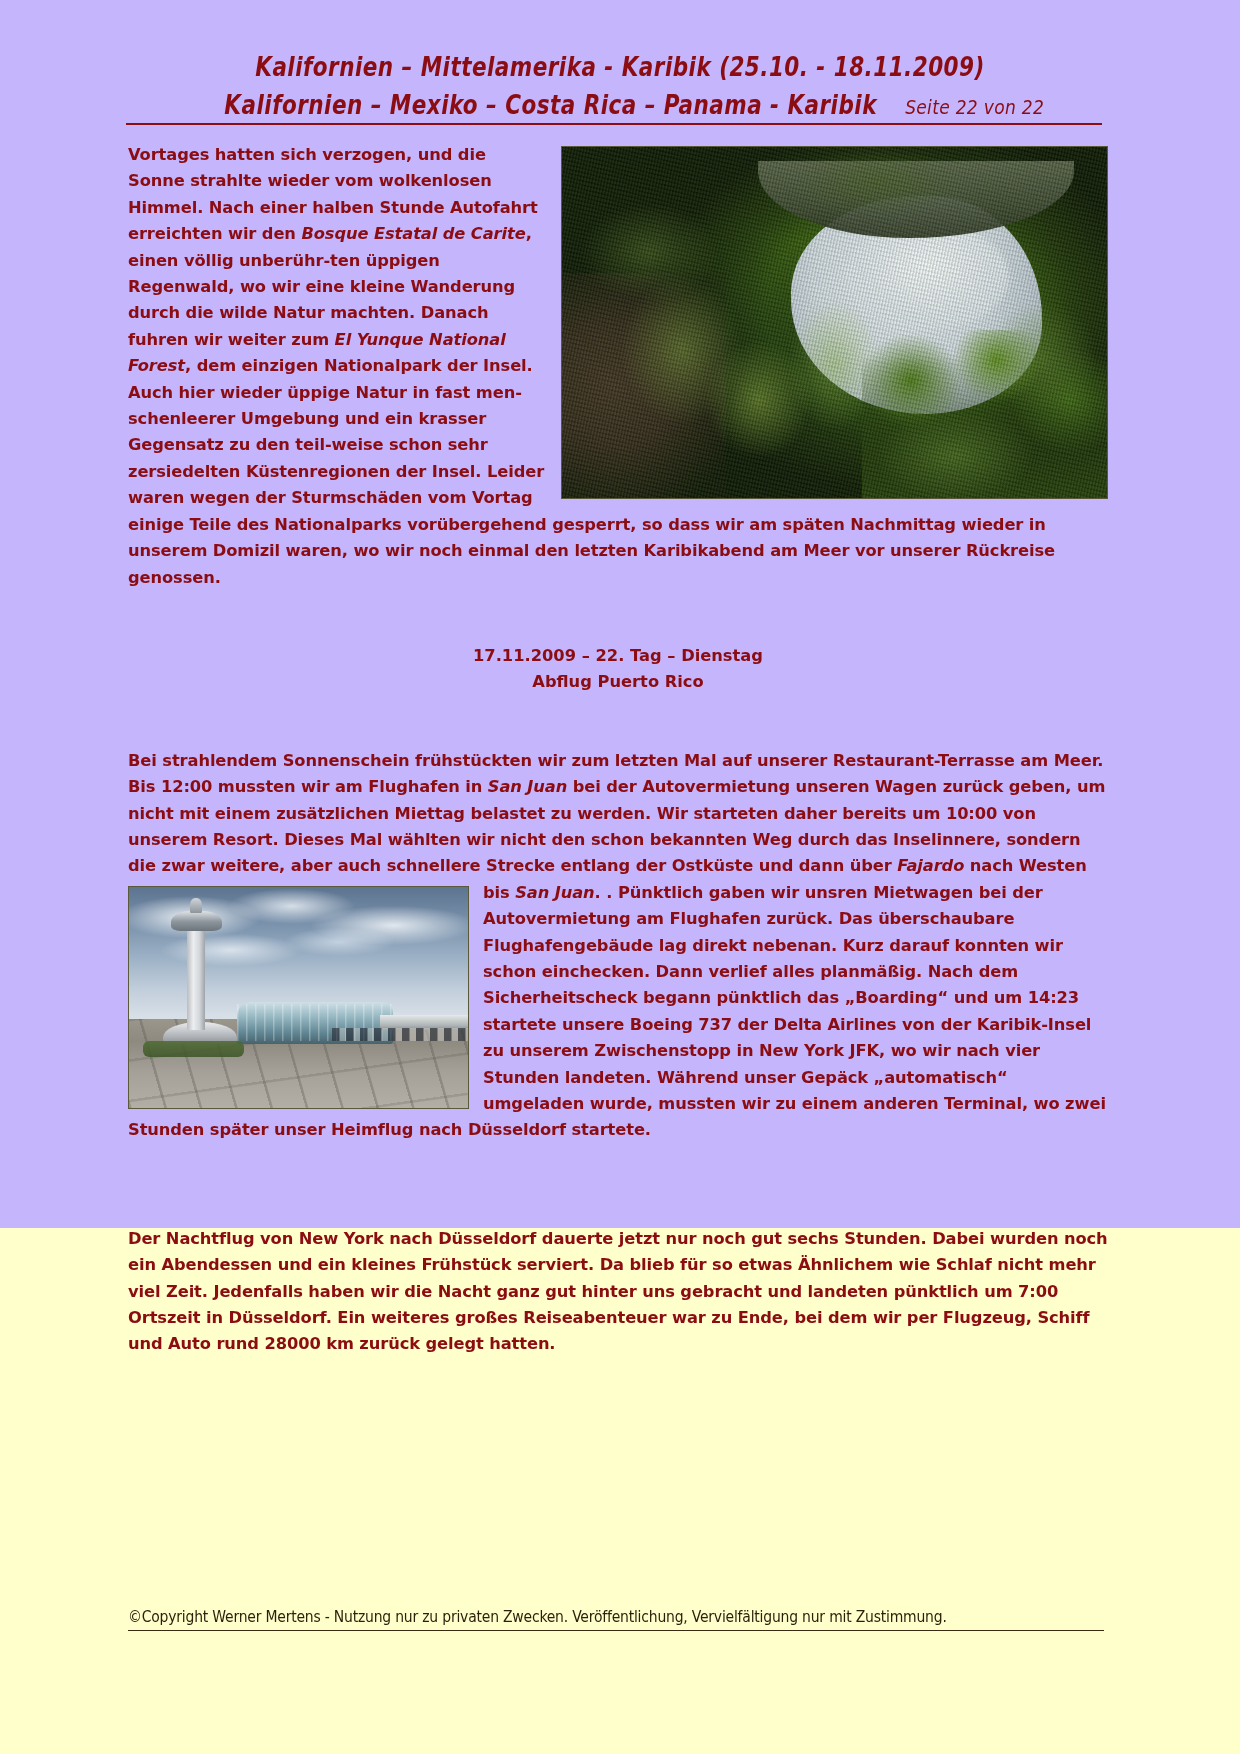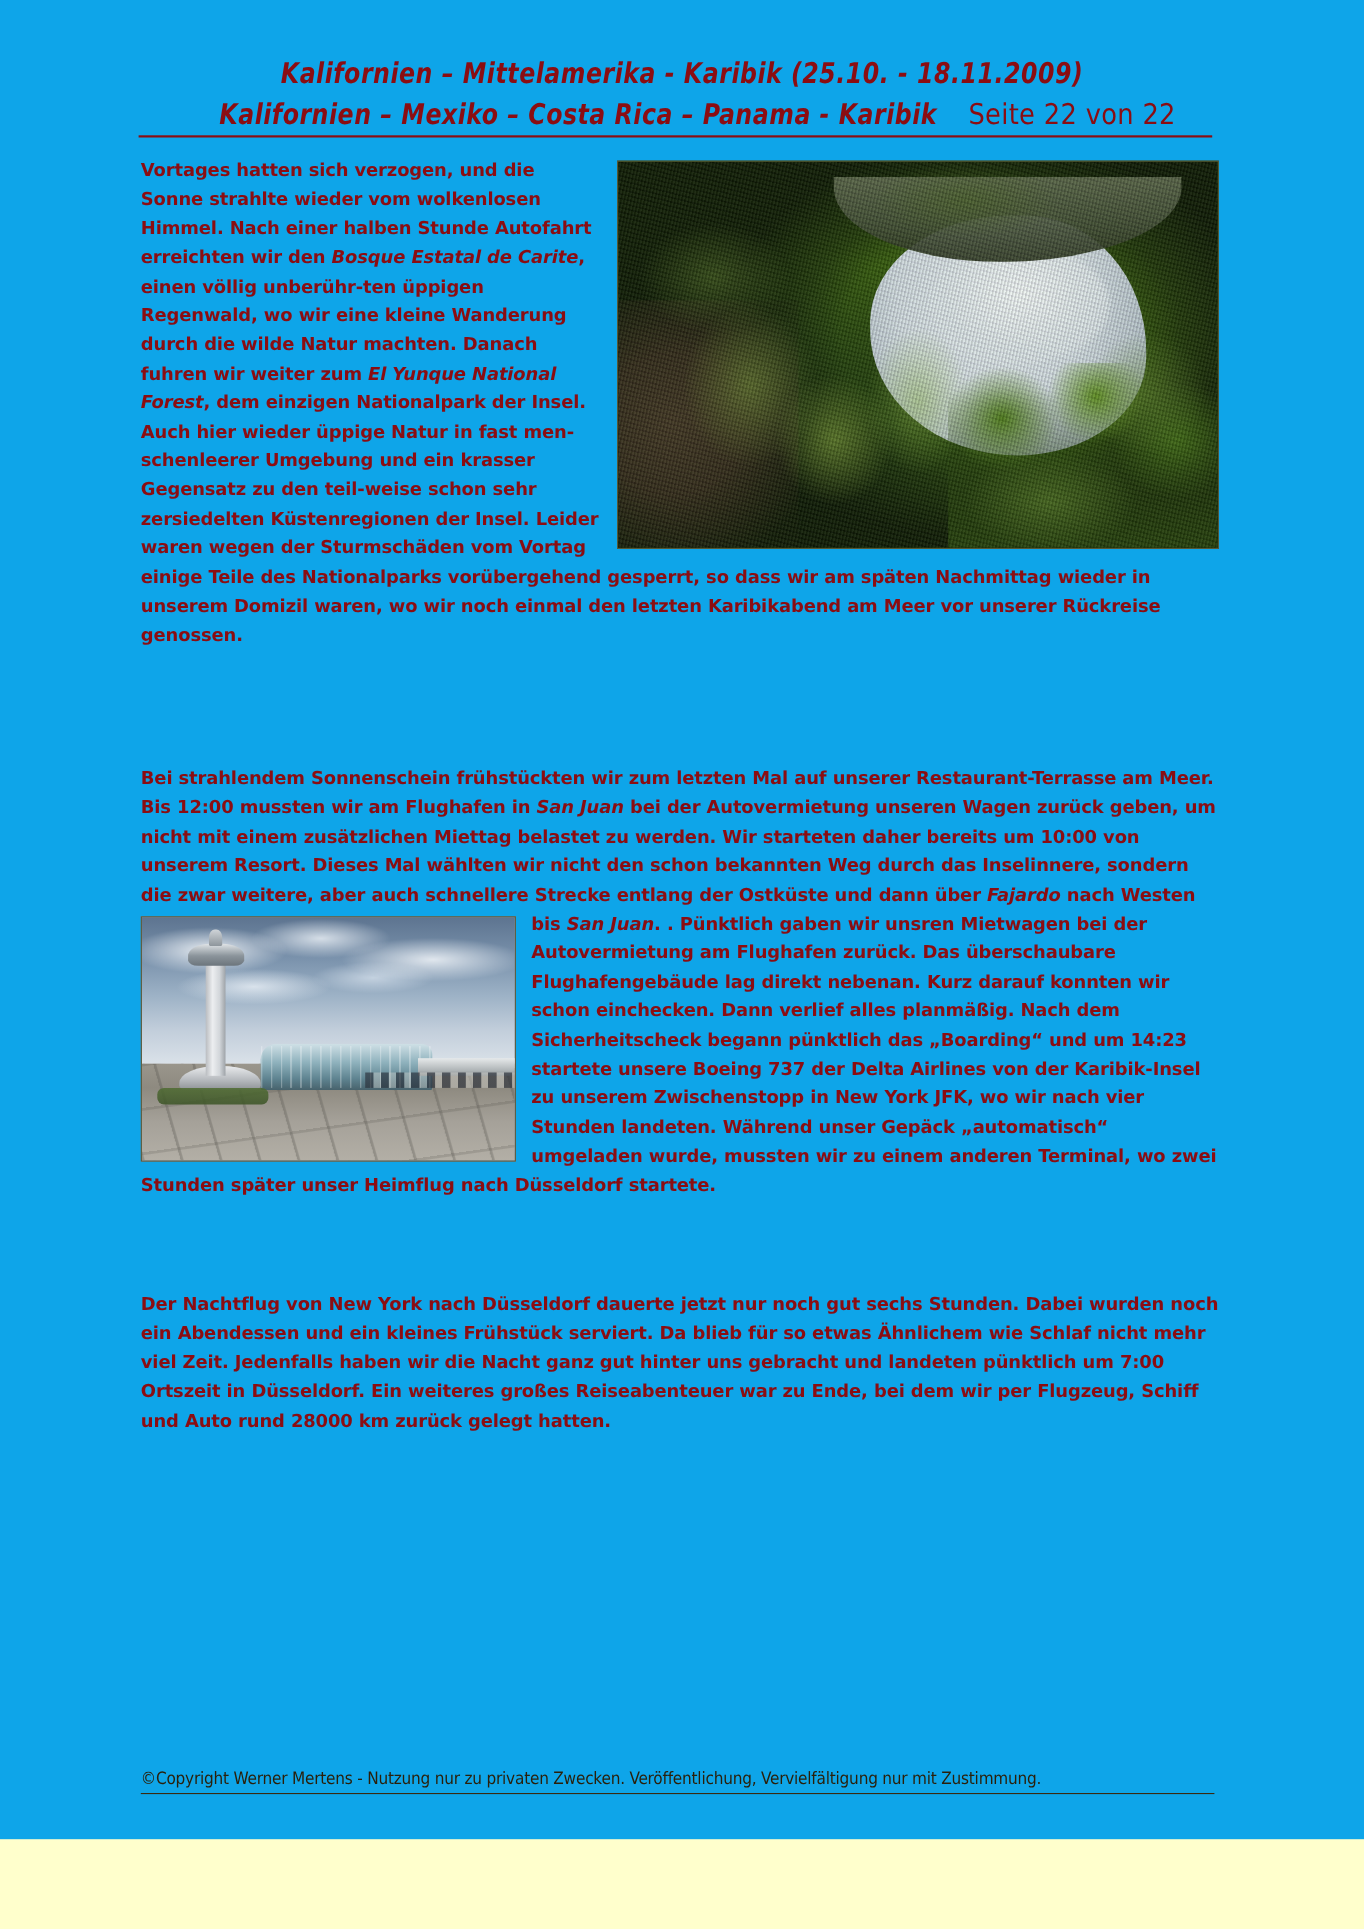--- a/index.html
+++ b/index.html
@@ -12,22 +12,22 @@
     height: 1754px;
     background: #ffffcc;
     font-family: "DejaVu Sans", sans-serif;
     overflow: hidden;
     position: relative;
   }
 
   .page {
     position: relative;
     width: 1240px;
-    height: 1672px;
-    background: #0ea5e9;
+    height: 1228px;
+    background: #c4b5fd;
     box-sizing: border-box;
   }
 
   
   .header {
     position: absolute;
     left: 0;
     top: 52px;
     width: 1240px;
     text-align: center;
@@ -55,22 +55,23 @@
     font-family: "DejaVu Sans Condensed", "Liberation Sans Narrow", "Liberation Sans", sans-serif;
     font-style: italic;
     font-weight: bold;
     font-size: 26px;
     letter-spacing: 0.5px;
     transform: scaleX(0.92);
   }
   .header-page {
     color: #8b0d12;
     font-family: "DejaVu Sans Condensed", "Liberation Sans Narrow", "Liberation Sans", sans-serif;
+    font-style: italic;
     font-weight: normal;
-    font-size: 26px;
+    font-size: 19px;
     letter-spacing: 0.3px;
   }
   .header-rule {
     position: absolute;
     left: 126px;
     top: 123px;
     width: 976px;
     height: 2px;
     background: #8b0d12;
   }
@@ -383,20 +384,24 @@
         <div class="rf-texture"></div>
       </div>
 
       <div class="btext">
         <span>Vortages hatten sich verzogen, und die Sonne strahlte wieder vom wolkenlosen Himmel. Nach einer halben Stunde Autofahrt erreichten wir den </span><i>Bosque Estatal de Carite</i><span>, einen völlig unberühr-ten üppigen Regenwald, wo wir eine kleine Wanderung durch die wilde Natur machten. Danach fuhren wir weiter zum </span><i>El Yunque National Forest</i><span>, dem einzigen Nationalpark der Insel. Auch hier wieder üppige Natur in fast men-schenleerer Umgebung und ein krasser Gegensatz zu den teil-weise schon sehr zersiedelten Küstenregionen der Insel. Leider waren wegen der Sturmschäden vom Vortag einige Teile des Nationalparks vorübergehend gesperrt, so dass wir am späten Nachmittag wieder in unserem Domizil waren, wo wir noch einmal den letzten Karibikabend am Meer vor unserer Rückreise genossen.</span>
       </div>
     </div>
 
     <div class="spacer-lg"></div>
 
+    <div class="dateblock">
+      <div>17.11.2009 – 22. Tag – Dienstag</div>
+      <div>Abflug Puerto Rico</div>
+    </div>
 
     <div class="spacer-lg"></div>
 
     <div class="clearfix">
       <div class="btext">
         <span>Bei strahlendem Sonnenschein frühstückten wir zum letzten Mal auf unserer Restaurant-Terrasse am Meer. Bis 12:00 mussten wir am Flughafen in </span><i>San Juan</i><span> bei der Autovermietung unseren Wagen zurück geben, um nicht mit einem zusätzlichen Miettag belastet zu werden. Wir starteten daher bereits um 10:00 von unserem Resort. Dieses Mal wählten wir nicht den schon bekannten Weg durch das Inselinnere, sondern die zwar weitere, aber auch schnellere Strecke entlang der Ostküste und dann über </span><i>Fajardo</i><span> nach Westen bis </span><i>San Juan</i><span>.</span>
         <span class="photo-airport" style="display:block;">
           <span class="ap-sky"></span>
           <span class="ap-clouds"></span>
           <span class="ap-ground"></span>

